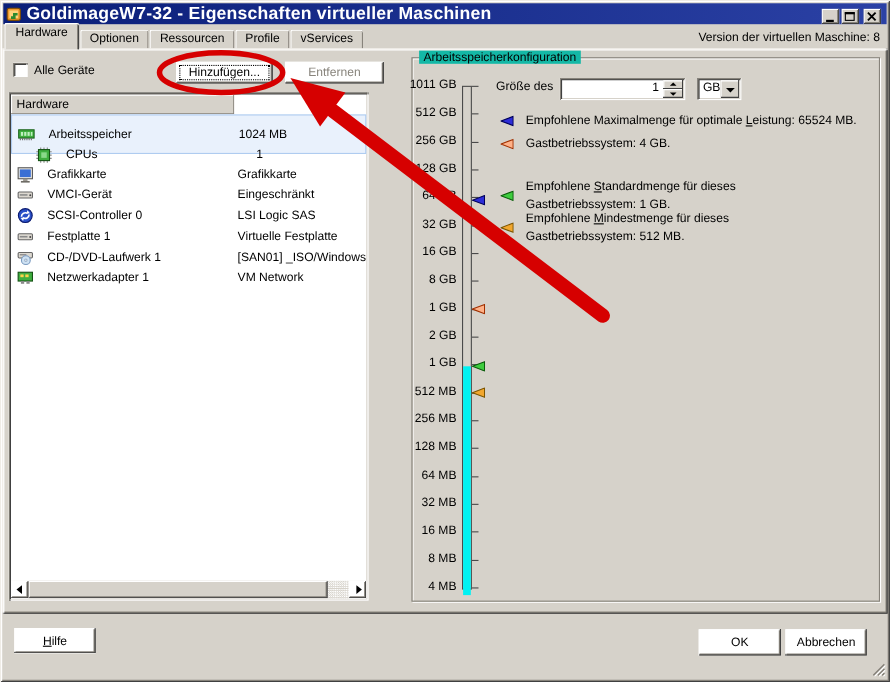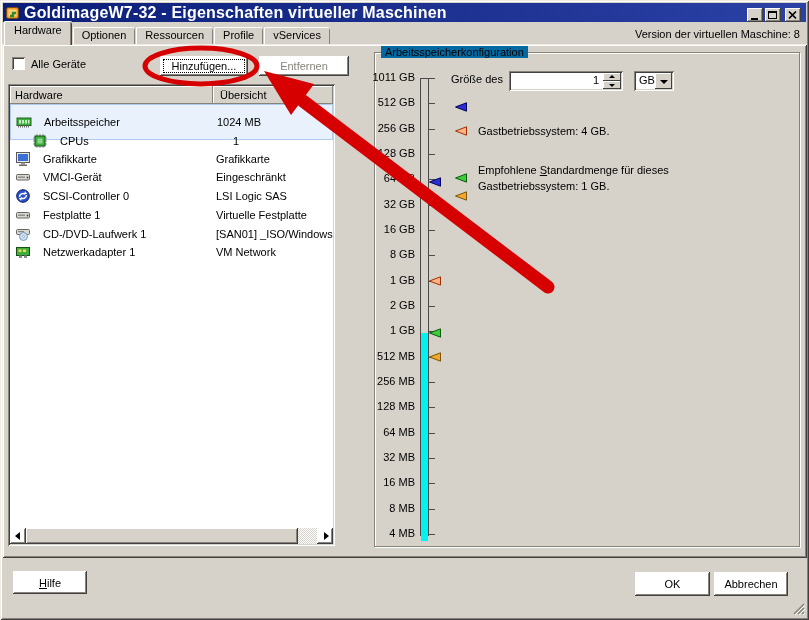--- a/index.html
+++ b/index.html
@@ -61,21 +61,21 @@
   .arr.right{border-left:5px solid #000;border-right:none;margin-left:2px;}
   .arr.up{border-bottom:4px solid #000;border-top:none;margin-bottom:1px;}
   .arr.down{border-top:4px solid #000;border-bottom:none;margin-top:1px;}
   #hthumb{position:absolute;left:16px;top:0;width:272px;height:16px;background:#d6d2ca;
           box-shadow:inset -1px -1px 0 #404040, inset 1px 1px 0 #fff, inset -2px -2px 0 #87837b;}
   #htrack-gap{position:absolute;left:288px;top:0;width:19px;height:16px;
       background:repeating-conic-gradient(#fff 0% 25%, #d6d2ca 0% 50%) 0 0/2px 2px;}
   
   #memgroup{left:374px;top:52px;width:424px;height:493px;
             border:1px solid #87837b;box-shadow:inset 1px 1px 0 #fff, 1px 1px 0 #fff;}
-  #mem-title{position:absolute;left:6px;top:-7px;background:#0369a1;padding:0 4px;white-space:nowrap;}
+  #mem-title{position:absolute;left:6px;top:-7px;background:#14b8a6;padding:0 4px;white-space:nowrap;}
   #size-label{position:absolute;left:76px;top:20px;}
   #size-field{position:absolute;left:134px;top:18px;width:114px;height:20px;}
   #size-value{position:absolute;right:24px;top:3px;}
   #spin{position:absolute;right:2px;top:2px;width:18px;height:16px;display:flex;flex-direction:column;}
   .spin-b{flex:1;display:flex;align-items:center;justify-content:center;background:#d6d2ca;
           box-shadow:inset -1px -1px 0 #404040, inset 1px 1px 0 #fff;}
   .spin-b .arr{border-width:3px;}
   #unit-dd{position:absolute;left:259px;top:18px;width:40px;height:20px;}
   #unit-value{position:absolute;left:5px;top:3px;}
   #dd-btn{position:absolute;right:2px;top:2px;width:17px;height:16px;background:#d6d2ca;
@@ -143,21 +143,20 @@
   <div id="page" class="abs"></div>
 
   <div id="all-devices-box" class="abs"></div>
   <div id="all-devices-label" class="abs">Alle Geräte</div>
   <div id="add-button" class="abs btn focused">Hinzufügen...</div>
   <div id="remove-button" class="abs btn disabled">Entfernen</div>
 
   <div id="listbox" class="abs sunken">
     <div class="lv-header">
       <div class="hcell c1">Hardware</div>
-      <div class="hcell c2">Übersicht</div>
     </div>
     <div id="hw-rows">
         <div class="hw-row selected" style="top: 20px;">
           <span class="ic"><svg width="16" height="16">
               <rect x="1" y="4" width="14" height="7.5" fill="#3fae3f" stroke="#1c641c"></rect>
               <g fill="#bff0bf">
                 <rect x="3" y="6" width="2" height="3.5"></rect>
                 <rect x="6" y="6" width="2" height="3.5"></rect>
                 <rect x="9" y="6" width="2" height="3.5"></rect>
                 <rect x="12" y="6" width="1.5" height="3.5"></rect>
@@ -332,20 +331,23 @@
             <polygon points="0.5,5 11.5,0.8 11.5,9.2" fill="#f2a72e" stroke="#7c5500"></polygon>
           </svg></div>
       </div>
     <div id="legend">
         <div class="leg-row" style="top: 49px;">
           <div class="leg-ic">
             <svg width="12" height="10" viewBox="0 0 12 10">
               <polygon points="0.5,5 11.5,0.8 11.5,9.2" fill="#2d2dd8" stroke="#00005a"></polygon>
             </svg>
           </div>
+          <div class="leg-tx">
+            <div><span>Empfohlene Maximalmenge für optimale </span><span class="u">L</span><span>eistung: 65524 MB.</span></div>
+          </div>
         </div>
         <div class="leg-row" style="top: 70px;">
           <div class="leg-ic">
             <svg width="12" height="10" viewBox="0 0 12 10">
               <polygon points="0.5,5 11.5,0.8 11.5,9.2" fill="#ffb187" stroke="#a03000"></polygon>
             </svg>
           </div>
           <div class="leg-tx">
             <div><span>Gastbetriebssystem: 4 GB.</span></div>
           </div>
@@ -359,20 +361,24 @@
           <div class="leg-tx">
             <div><span>Empfohlene </span><span class="u">S</span><span>tandardmenge für dieses</span></div>
             <div><span>Gastbetriebssystem: 1 GB.</span></div>
           </div>
         </div>
         <div class="leg-row" style="top: 138px;">
           <div class="leg-ic">
             <svg width="12" height="10" viewBox="0 0 12 10">
               <polygon points="0.5,5 11.5,0.8 11.5,9.2" fill="#f2a72e" stroke="#7c5500"></polygon>
             </svg>
+          </div>
+          <div class="leg-tx">
+            <div><span>Empfohlene </span><span class="u">M</span><span>indestmenge für dieses</span></div>
+            <div><span>Gastbetriebssystem: 512 MB.</span></div>
           </div>
         </div>
       </div>
   </div>
 
   <div id="help-button" class="abs btn">
       <span class="u">H</span>
       <span>ilfe</span>
     </div>
   <div id="ok-button" class="abs btn">OK</div>

